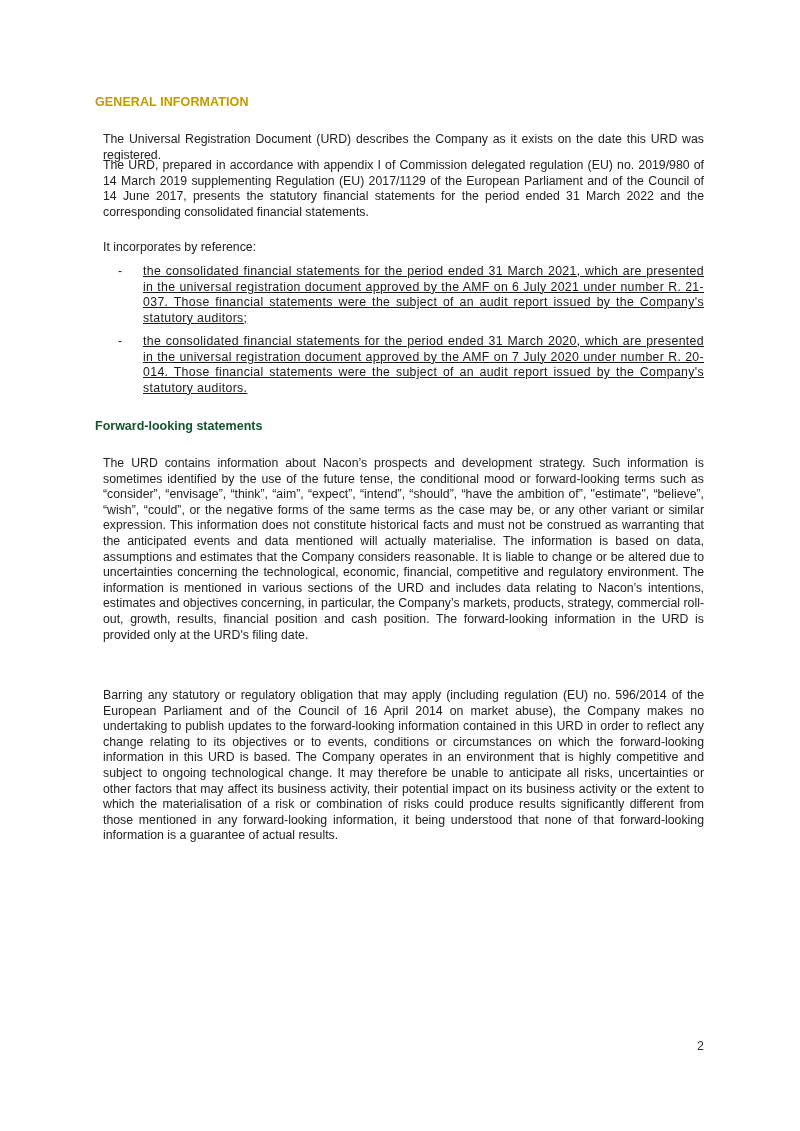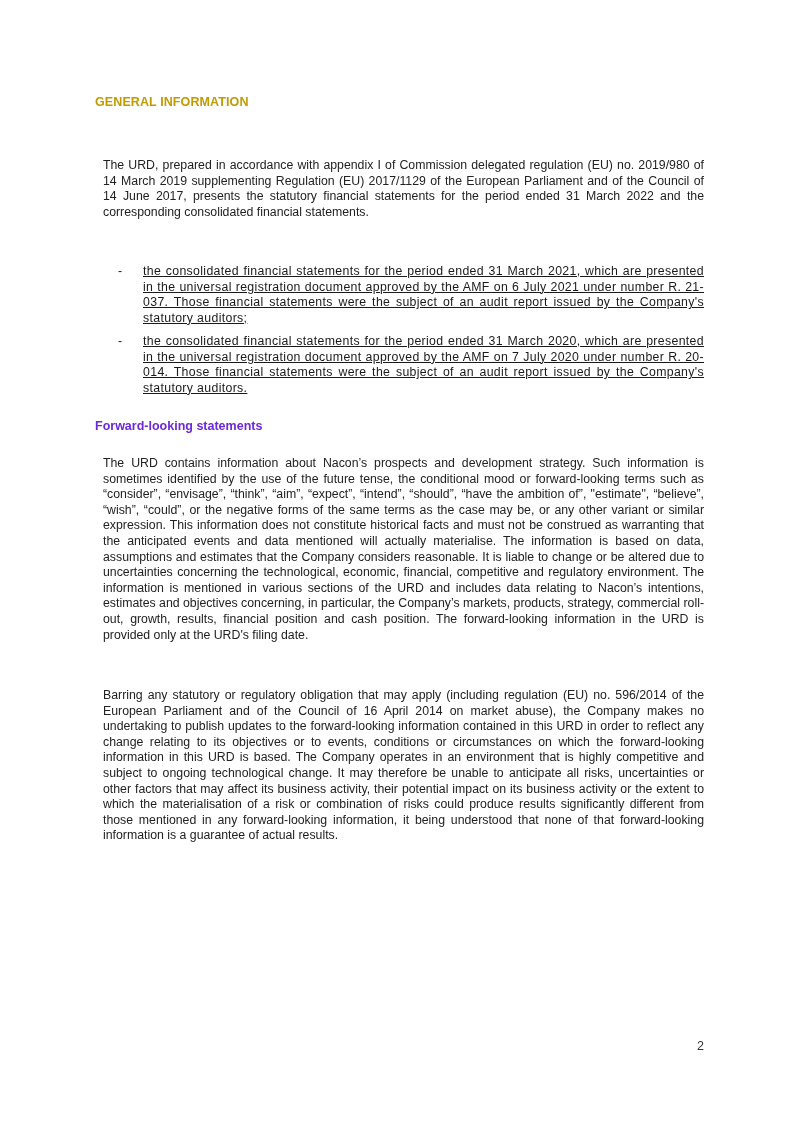--- a/index.html
+++ b/index.html
@@ -2,35 +2,37 @@
 <html><head>
   <meta charset="utf-8">
   <style>
     html, body { margin: 0; padding: 0; background: #ffffff; }
     body { width: 800px; height: 1131px; position: relative; overflow: hidden;
       font-family: "Liberation Sans", sans-serif; color: #1a1a1a; }
     .page { position: absolute; left: 0; top: 0; width: 800px; height: 876px; }
     .h1 { position: absolute; left: 95px; top: 95px; font-size: 12.5px; font-weight: bold;
       color: #c29a00; letter-spacing: 0.1px; margin: 0; }
     .h2 { position: absolute; left: 95px; top: 419px; font-size: 12.5px; font-weight: bold;
-      color: #6d28d9; margin: 0; }
+      color: #14532d; margin: 0; }
     .p { position: absolute; left: 103px; width: 601px; font-size: 12.3px; line-height: 15.6px;
       text-align: justify; margin: 0; color: #222; }
     .bullet { position: absolute; left: 103px; width: 601px; font-size: 12.3px; line-height: 15.6px; }
     .bullet .dash { position: absolute; left: 15px; top: 0; }
     .bullet .txt { position: absolute; left: 40px; width: 561px; text-align: justify; letter-spacing: 0.35px; text-decoration: underline; }
     .pagenum { position: absolute; left: 697px; top: 1039px; font-size: 12.5px; color: #333; }
   </style>
 </head>
 <body>
 
 <div class="page">
   <h1 class="h1">GENERAL INFORMATION</h1>
 
+  <p class="p" style="top:132px;">The Universal Registration Document (URD) describes the Company as it exists on the date this URD was registered.</p>
   <p class="p" style="top:158px;">The URD, prepared in accordance with appendix I of Commission delegated regulation (EU) no. 2019/980 of 14 March 2019 supplementing Regulation (EU) 2017/1129 of the European Parliament and of the Council of 14 June 2017, presents the statutory financial statements for the period ended 31 March 2022 and the corresponding consolidated financial statements.</p>
+  <p class="p" style="top:240px;">It incorporates by reference:</p>
 
   <div class="bullet" style="top:264px;">
     <span class="dash">-</span>
     <span class="txt">the consolidated financial statements for the period ended 31 March 2021, which are presented in the universal registration document approved by the AMF on 6 July 2021 under number R. 21-037. Those financial statements were the subject of an audit report issued by the Company's statutory auditors;</span>
   </div>
   <div class="bullet" style="top:334px;">
     <span class="dash">-</span>
     <span class="txt">the consolidated financial statements for the period ended 31 March 2020, which are presented in the universal registration document approved by the AMF on 7 July 2020 under number R. 20-014. Those financial statements were the subject of an audit report issued by the Company's statutory auditors.</span>
   </div>
 

